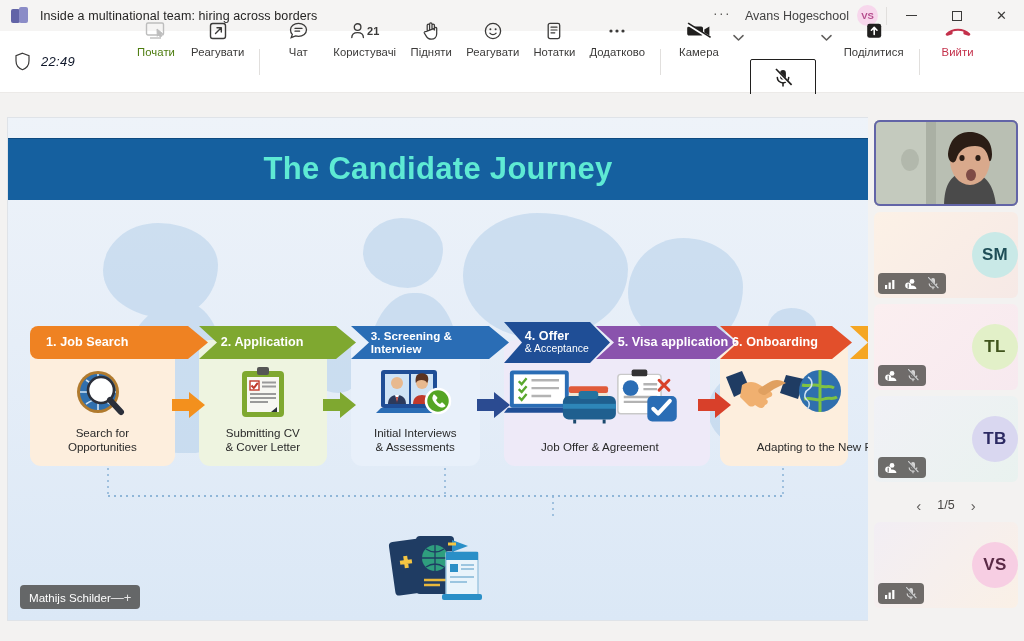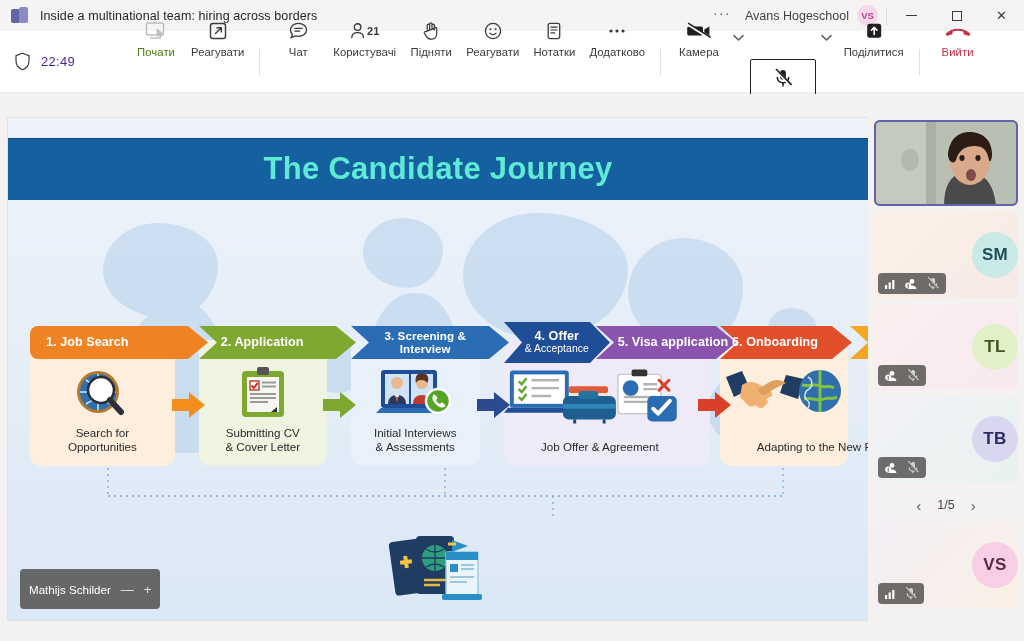--- a/index.html
+++ b/index.html
@@ -48,21 +48,21 @@
   .wbtn .sq { width: 10px; height: 10px; border: 1.3px solid #3b3a39; }
   .wbtn .dash { width: 11px; height: 1.3px; background: #3b3a39; }
 
   
   .toolbar {
     position: absolute; top: 31px; left: 0; width: 1024px; height: 62px;
     background: #fff; display: flex; align-items: center;
     border-bottom: 1px solid #eceae8;
   }
   .tl-shield { margin-left: 14px; display: flex; align-items: center; }
-  .tl-time { font-size: 13px; color: #4c1d95; margin-left: 10px; letter-spacing: .3px; }
+  .tl-time { font-size: 13px; color: #0f172a; margin-left: 10px; letter-spacing: .3px; font-style: italic; }
   .tl-items { display: flex; align-items: flex-start; margin-left: 52px; }
   .tbtn {
     min-width: 58px; padding: 0 6px; display: flex; flex-direction: column;
     align-items: center; justify-content: center; cursor: pointer;
     color: #3b3a39; position: relative; height: 52px;
   }
   .tbtn .ic { height: 26px; display: flex; align-items: center; justify-content: flex-start; }
   .tbtn .lbl { font-size: 11.3px; margin-top: 2px; white-space: nowrap; letter-spacing: .05px; }
   .tbtn.disabled { color: #4d7c0f; }
   .tbtn.disabled svg { stroke: #bdbdbd; fill: none; }
@@ -96,21 +96,21 @@
 
   
   .flow { position: absolute; left: 22px; top: 208px; width: 818px; height: 140px; display: flex; }
   .step { position: relative; }
   .card {
     position: absolute; left: 0; top: 14px; width: 100%; height: 126px;
     border-radius: 11px; background: #fff;
   }
   .chevron {
     position: absolute; left: 0; top: 0; height: 33px; width: 100%;
-    display: flex; align-items: center; color: #fff; z-index: 3; text-align: center;
+    display: flex; align-items: center; color: #fff; z-index: 3;
   }
   .chevron .ctext {
     padding-left: 16px; font-size: 12.6px; font-weight: bold; line-height: 1.05;
     letter-spacing: .05px;
   }
   .chevron .csub { font-size: 10.4px; font-weight: normal; display: block; }
   .icons-row {
     position: absolute; left: 0; top: 38px; width: 100%; height: 58px;
     display: flex; align-items: center; justify-content: center; z-index: 4;
   }
@@ -145,23 +145,23 @@
     padding: 0 7px; gap: 9px;
   }
   .pager {
     height: 34px; display: flex; align-items: center; justify-content: center;
     gap: 16px; color: #484644; font-size: 12.5px;
   }
   .pg-arrow { cursor: pointer; font-size: 15px; color: #605e5c; line-height: 1; }
 
   
   .namechip {
-    position: absolute; left: 12px; bottom: 11px; height: 40px;
+    position: absolute; left: 12px; bottom: 11px; height: 24px;
     background: rgba(84,84,84,.88); border-radius: 4px; color: #fff;
-    display: flex; align-items: center; padding: 0 9px; gap: 10px;
+    display: flex; align-items: center; padding: 0 9px; 
     font-size: 11.6px; z-index: 20;
   }
   .namechip .zb { cursor: pointer; font-size: 13px; color: #e6e6e6; line-height: 1; }
 </style>
 </head>
 <body>
 
 <div class="app">
 
   <div class="titlebar">

